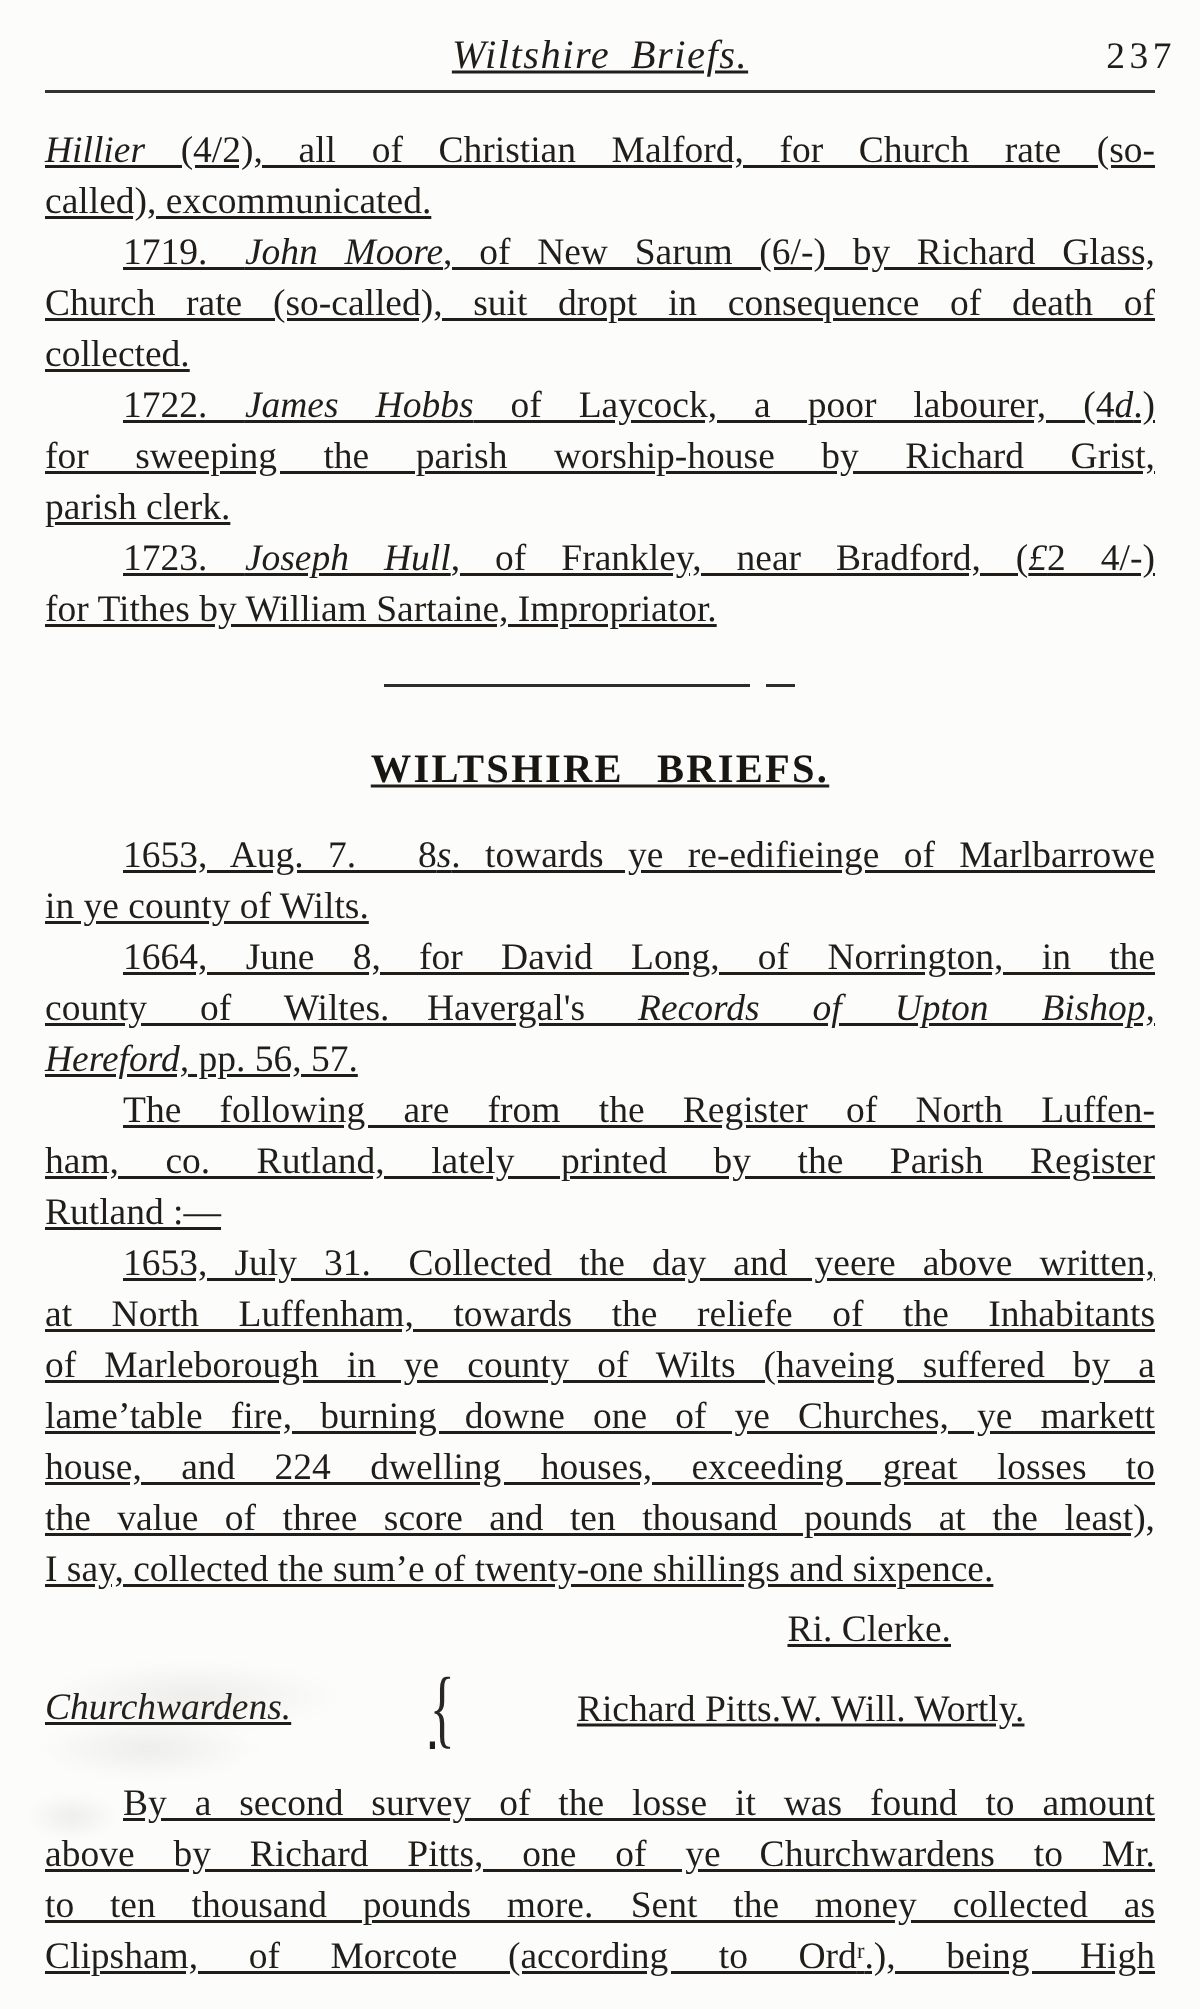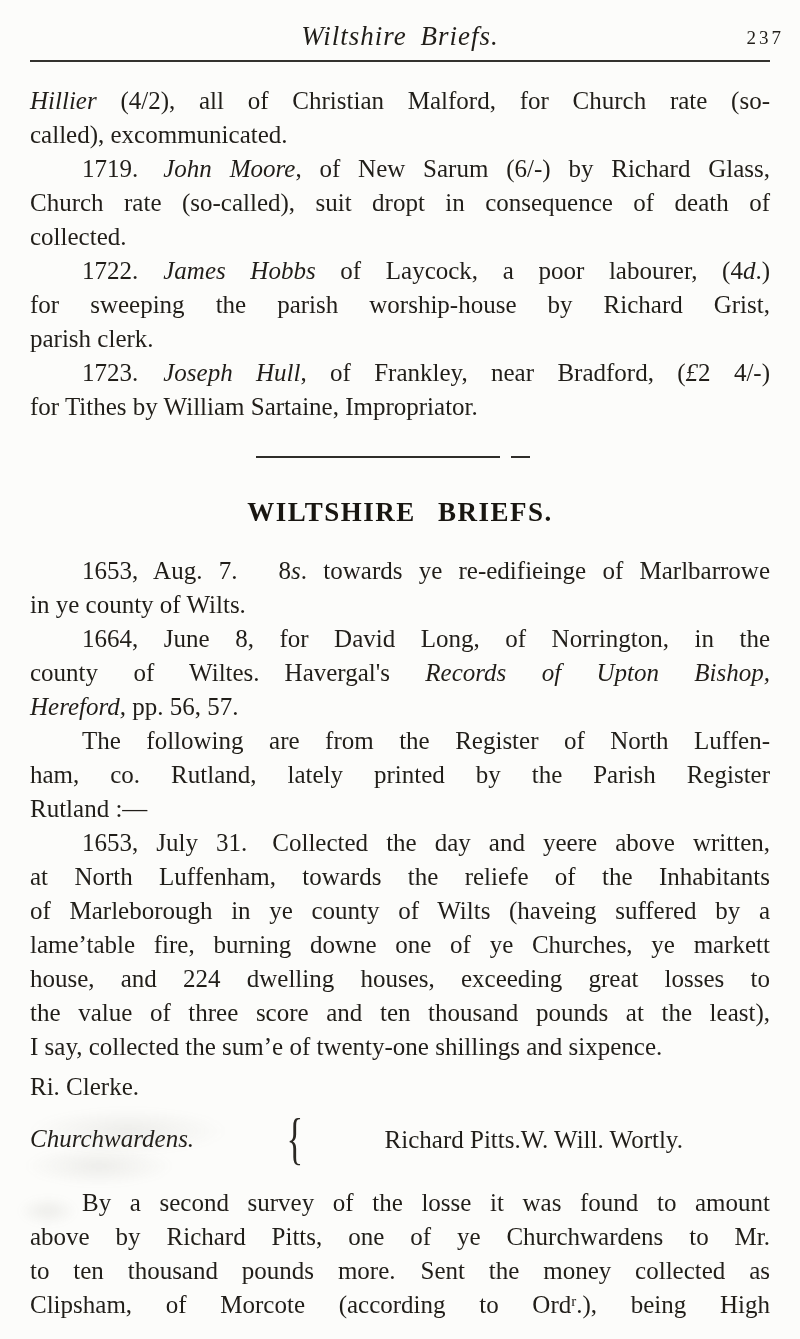--- a/index.html
+++ b/index.html
@@ -10,38 +10,39 @@
     font-family:"Liberation Serif", serif;
   }
   .page{
     position:relative;
     box-sizing:border-box;
     width:800px;height:1339px;
     padding:18px 30px 0 30px;
     color:#211e19;
     font-size:25px;
     line-height:34px;
+    text-decoration:underline;
   }
   
   .running-header{
     position:relative;
     text-align:center;
     height:36px;
     line-height:36px;
   }
   .rh-title{
     font-style:italic;
     font-size:27px;
     letter-spacing:1px;
     word-spacing:6px;
   }
   .rh-page{
     position:absolute;
     right:-14px;top:2px;
-    font-size:19px;
+    font-size:25px;
     letter-spacing:3px;
   }
   .header-rule{
     height:2px;
     background:#34322e;
     margin-top:6px;
   }
   
   .text-block{width:740px;}
   #intro{margin-top:22px;}
@@ -72,21 +73,21 @@
     font-size:27px;
     line-height:36px;
     font-weight:700;
     letter-spacing:1.5px;
     word-spacing:14px;
     color:#191611;
   }
   
   .clerk-line{
     margin-top:6px;
-    text-align:left;
+    text-align:right;
     padding-right:136px;
     line-height:34px;
   }
   .cw-row{
     display:flex;
     justify-content:space-between;
     align-items:center;
     padding-right:87px;
     margin-top:2px;
     height:66px;

